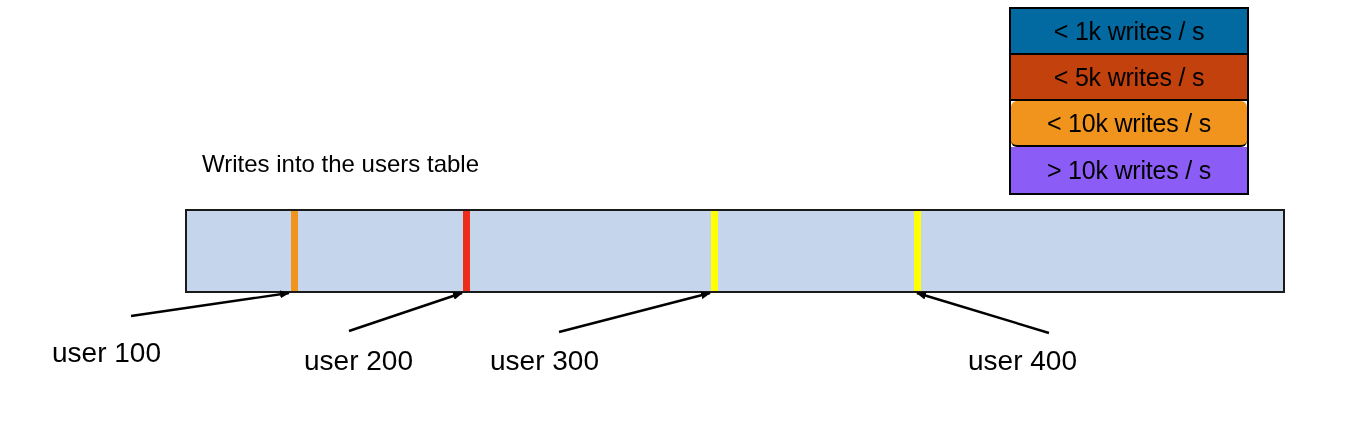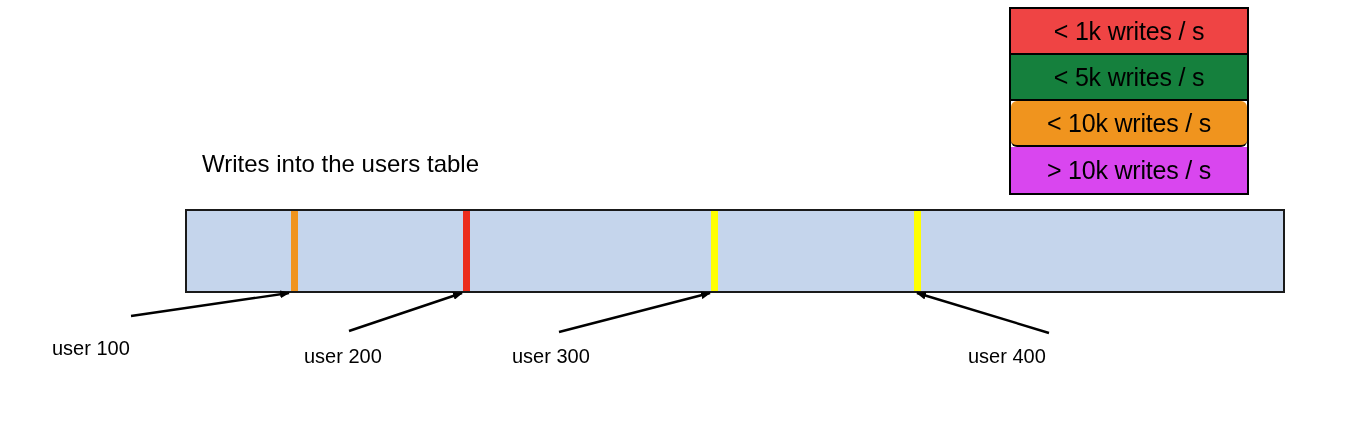--- a/index.html
+++ b/index.html
@@ -69,51 +69,51 @@
   .stripe {
     position: absolute;
     top: 0;
     height: 100%;
     width: 7px;
   }
 
   
   .user-label {
     position: absolute;
-    font-size: 20px;
+    font-size: 28px;
     color: #000000;
     white-space: nowrap;
   }
 
   
   #arrows {
     position: absolute;
     left: 0;
     top: 0;
     width: 1350px;
     height: 422px;
     pointer-events: none;
   }
 </style>
 </head>
 <body>
 
 <div id="stage">
 
   <div id="legend">
-    <div class="legend-row" style="background: #ef4444; align-items: center;">
+    <div class="legend-row" style="background: #0369a1; align-items: center;">
       <span>&lt; 1k writes / s</span>
     </div>
-    <div class="legend-row" style="background: #15803d;">
+    <div class="legend-row" style="background: #c2410c;">
       <span>&lt; 5k writes / s</span>
     </div>
     <div class="legend-row" style="background: rgb(240, 148, 30); border-radius: 6px;">
       <span>&lt; 10k writes / s</span>
     </div>
-    <div class="legend-row" style="background: #d946ef;">
+    <div class="legend-row" style="background: #8b5cf6;">
       <span>&gt; 10k writes / s</span>
     </div>
   </div>
 
   <div id="caption">Writes into the users table</div>
 
   <div id="bar" style="background: rgb(197, 213, 236); border-color: rgb(26, 26, 26);">
     <div class="stripe" style="left: 104px; background: rgb(240, 148, 30);"></div>
     <div class="stripe" style="left: 276px; background: rgb(236, 45, 28);"></div>
     <div class="stripe" style="left: 524px; background: rgb(255, 255, 0);"></div>
@@ -127,16 +127,16 @@
       </marker>
     </defs>
     <line x1="131" y1="316" x2="289" y2="293" stroke="#000000" stroke-width="2.4" marker-end="url(#ah)"></line>
     <line x1="349" y1="331" x2="462" y2="293" stroke="#000000" stroke-width="2.4" marker-end="url(#ah)"></line>
     <line x1="559" y1="332" x2="710" y2="293" stroke="#000000" stroke-width="2.4" marker-end="url(#ah)"></line>
     <line x1="1049" y1="333" x2="917" y2="293" stroke="#000000" stroke-width="2.4" marker-end="url(#ah)"></line>
   </svg>
 
   <div class="user-label" style="left: 52px; top: 337px;">user 100</div>
   <div class="user-label" style="left: 272px; top: 345px; margin-left: 32px;">user 200</div>
-  <div class="user-label" style="left: 512px; top: 345px; text-align: right;">user 300</div>
+  <div class="user-label" style="left: 490px; top: 345px; text-align: right;">user 300</div>
   <div class="user-label" style="left: 968px; top: 345px;">user 400</div>
 
 </div>
 
 </body></html>

